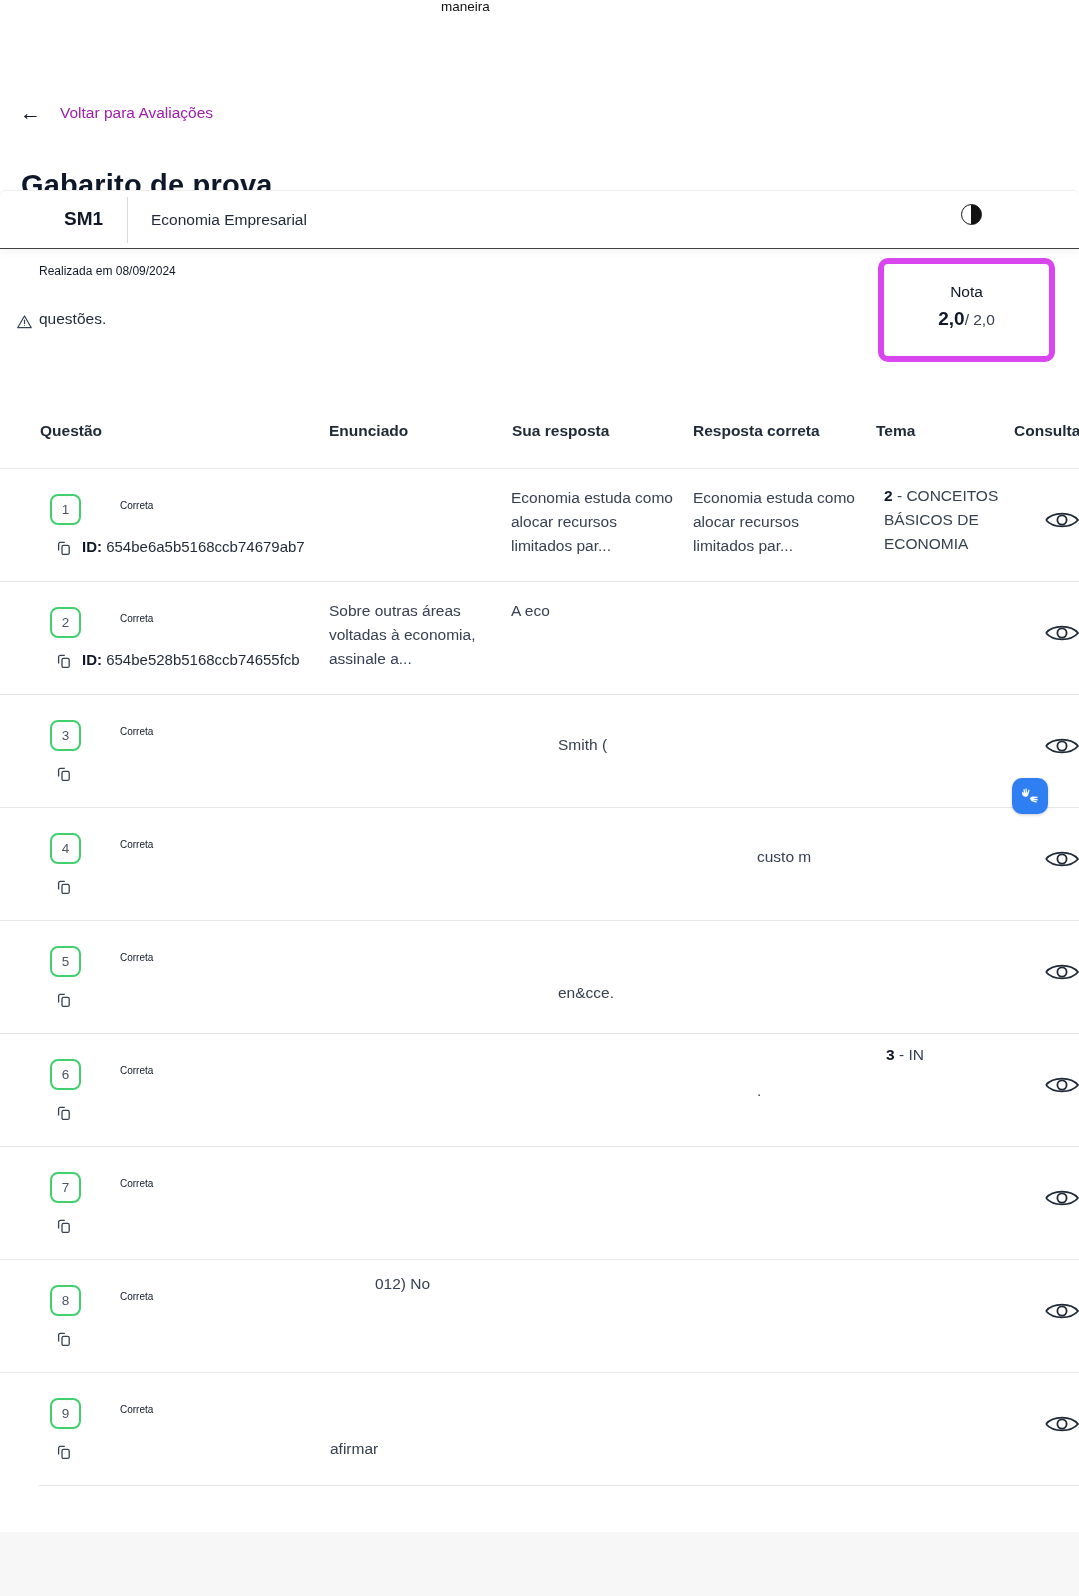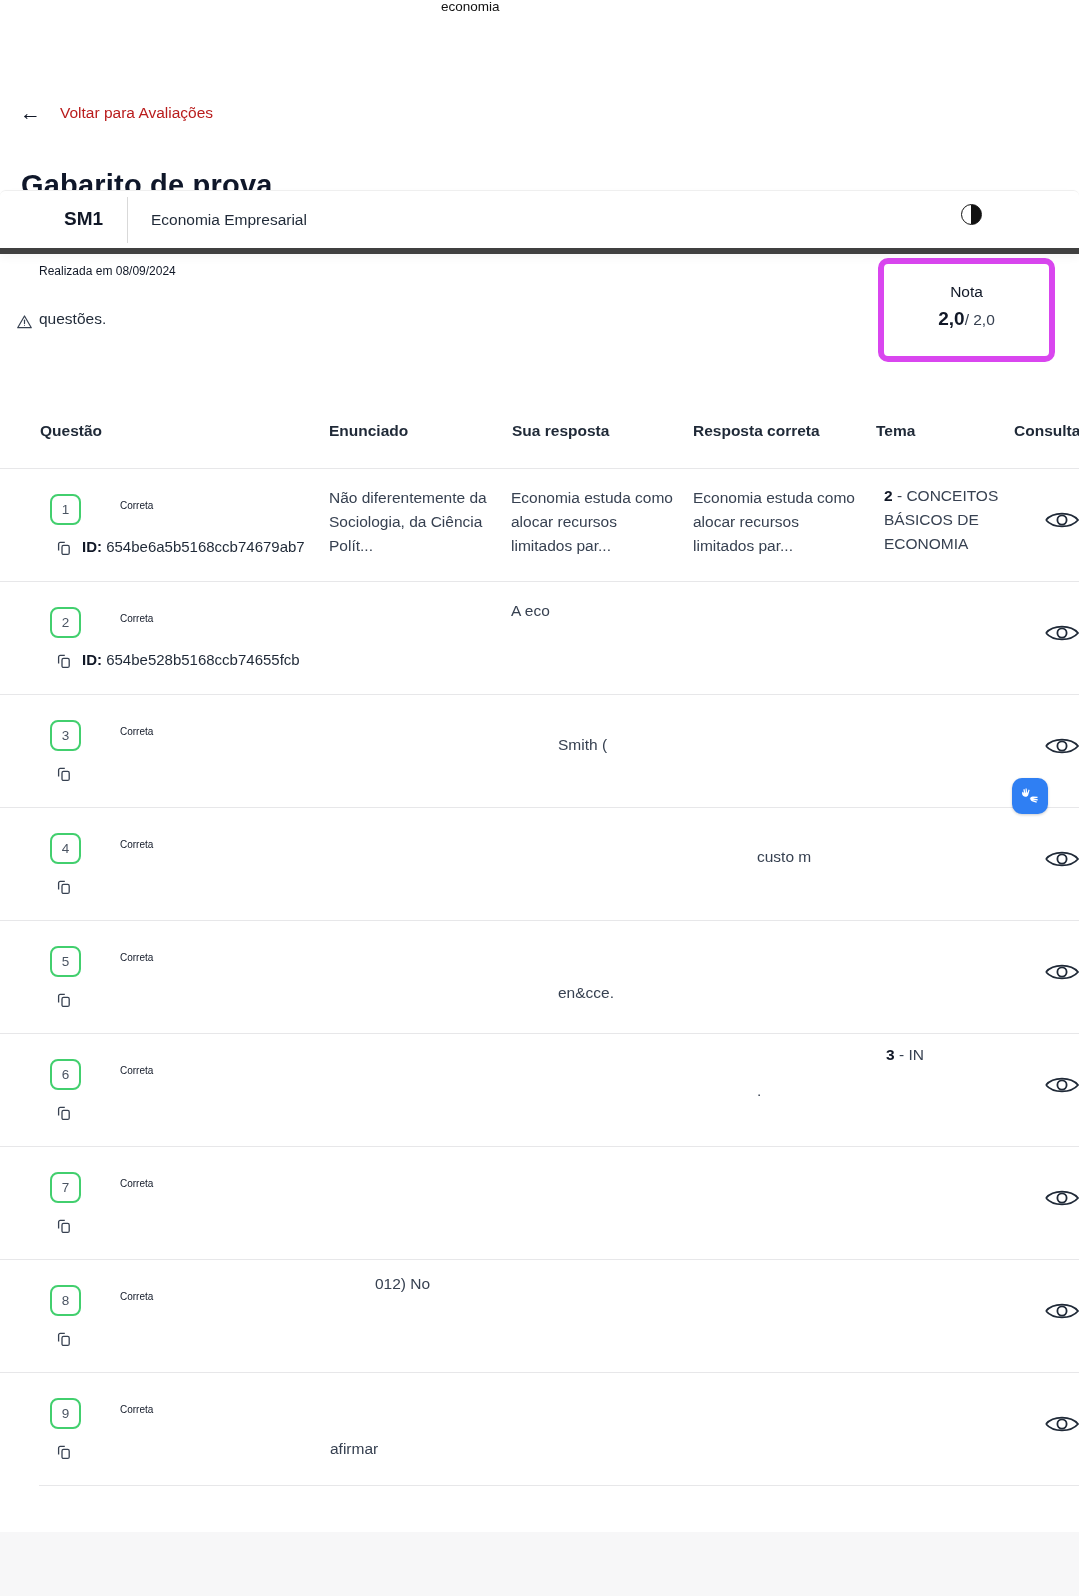--- a/index.html
+++ b/index.html
@@ -10,29 +10,29 @@
     color:#1f2937;
   }
   .abs{position:absolute;}
 
   
   .print-header{left:441px;top:-1px;font-size:13.5px;color:#111;}
 
   
   .back-link{left:20px;top:103px;display:flex;align-items:center;gap:19px;cursor:pointer;}
   .back-arrow{font-size:21px;color:#111827;line-height:20px;}
-  .back-label{font-size:15.5px;color:#b91c1c;}
+  .back-label{font-size:15.5px;color:#a21caf;}
 
   
   .page-title{left:21px;top:169px;font-size:29px;font-weight:700;color:#0f172a;z-index:1;letter-spacing:.2px;}
 
   
   .exam-bar{
     left:0;top:190px;width:1079px;height:57px;background:#fff;z-index:5;
-    border-top:1px solid #efefef;border-bottom:6px solid #404040;
+    border-top:1px solid #efefef;border-bottom:1px solid #404040;
     box-shadow:0 4px 8px rgba(0,0,0,.04);
     border-radius:6px 6px 0 0;
   }
   .exam-code{position:absolute;left:64px;top:17px;font-size:19px;font-weight:700;color:#111827;}
   .exam-divider{position:absolute;left:127px;top:6px;width:1px;height:46px;background:#d9d9d9;}
   .exam-subject{position:absolute;left:151px;top:20px;font-size:15.5px;color:#1f2937;}
   .theme-toggle{
     position:absolute;left:961px;top:204px;width:19px;height:19px;border-radius:50%;z-index:6;
     border:1.7px solid #111;background:linear-gradient(to right,#fff 0 50%,#111 50% 100%);
     cursor:pointer;
@@ -79,21 +79,21 @@
     left:1012px;top:778px;width:36px;height:36px;border-radius:10px;background:#2f7ff3;z-index:7;
     display:flex;align-items:center;justify-content:center;cursor:pointer;
     box-shadow:0 1px 3px rgba(0,0,0,.2);
   }
 
   .footer-band{left:0;top:1532px;width:1079px;height:64px;background:#f7f7f8;}
 </style>
 </head>
 <body>
 
-<div class="abs print-header">economia</div>
+<div class="abs print-header">maneira</div>
 
 <div class="abs back-link">
   <span class="back-arrow">←</span>
   <span class="back-label">Voltar para Avaliações</span>
 </div>
 
 <div class="abs page-title">Gabarito de prova</div>
 
 <div class="abs exam-bar">
   <span class="exam-code">SM1</span>
@@ -129,23 +129,20 @@
 <div class="abs trow" style="top:468px;">
   <div class="badge">1</div>
   <div class="status">Correta</div>
   <div class="copy-btn">
     <svg width="18" height="18" viewBox="0 0 18 18" fill="none" stroke="#374151" stroke-width="1.3">
       <path d="M3.6 11.5 V5 a1.6 1.6 0 0 1 1.6 -1.6 h4.6"></path>
       <rect x="7" y="6.4" width="7.2" height="9" rx="1.5"></rect>
     </svg>
   </div>
   <div class="id-line"><span class="id-label">ID:</span> <span>654be6a5b5168ccb74679ab7</span></div>
-  <div class="cell c-enun">Não diferentemente da
-Sociologia, da Ciência
-Polít...</div>
   <div class="cell c-sua">Economia estuda como
 alocar recursos
 limitados par...</div>
   <div class="cell c-cor">Economia estuda como
 alocar recursos
 limitados par...</div>
   <div class="cell c-tema"><span class="tema-num">2</span><span> - CONCEITOS BÁSICOS DE ECONOMIA</span></div>
   <div class="eye-wrap">
     <svg width="40" height="22" viewBox="0 0 40 22" fill="none" stroke="#1f2937" stroke-width="1.8">
       <path d="M2 11 C9 2.5, 27 2.5, 34 11 C27 19.5, 9 19.5, 2 11"></path>
@@ -157,20 +154,23 @@
 <div class="abs trow" style="top:581px;">
   <div class="badge">2</div>
   <div class="status">Correta</div>
   <div class="copy-btn">
     <svg width="18" height="18" viewBox="0 0 18 18" fill="none" stroke="#374151" stroke-width="1.3">
       <path d="M3.6 11.5 V5 a1.6 1.6 0 0 1 1.6 -1.6 h4.6"></path>
         <rect x="7" y="6.4" width="7.2" height="9" rx="1.5"></rect>
     </svg>
   </div>
   <div class="id-line"><span class="id-label">ID:</span> <span>654be528b5168ccb74655fcb</span></div>
+  <div class="cell c-enun">Sobre outras áreas
+voltadas à economia,
+assinale a...</div>
   <div class="cell c-sua">A eco</div>
   <div class="eye-wrap">
     <svg width="40" height="22" viewBox="0 0 40 22" fill="none" stroke="#1f2937" stroke-width="1.8">
       <path d="M2 11 C9 2.5, 27 2.5, 34 11 C27 19.5, 9 19.5, 2 11"></path>
         <circle cx="18" cy="11" r="4.6"></circle>
     </svg>
   </div>
 </div>
 
 <div class="abs trow" style="top:694px;">

